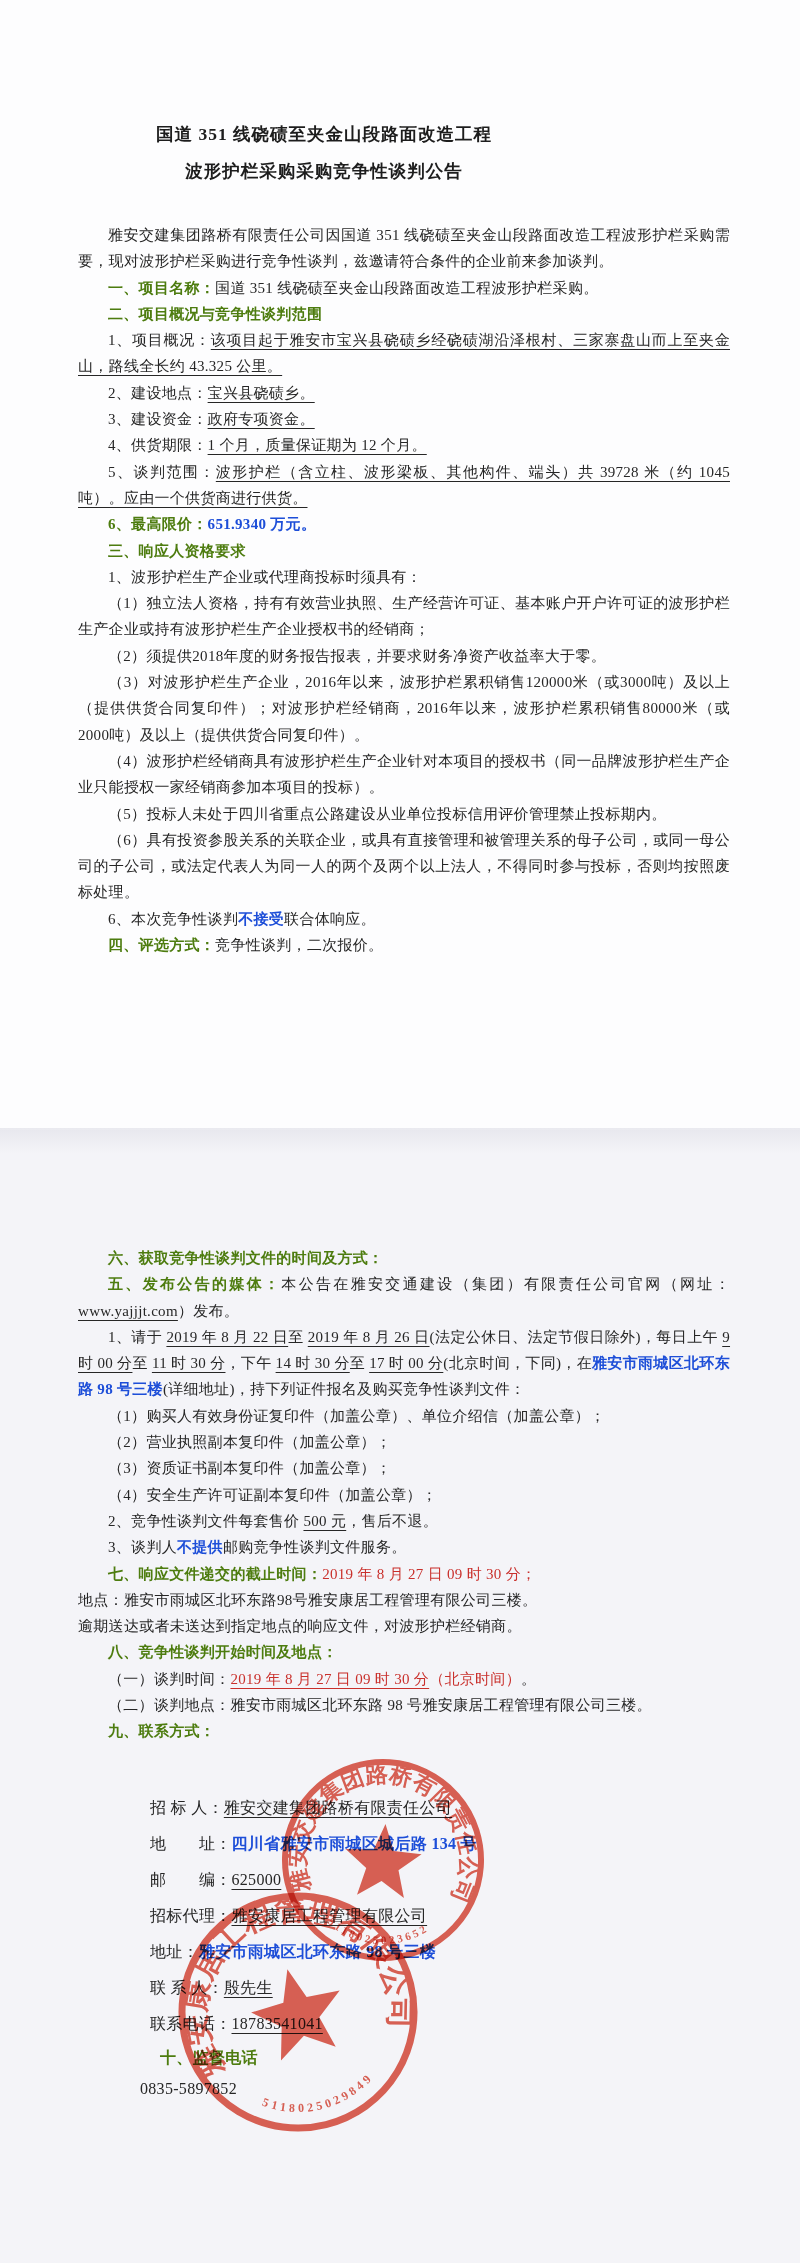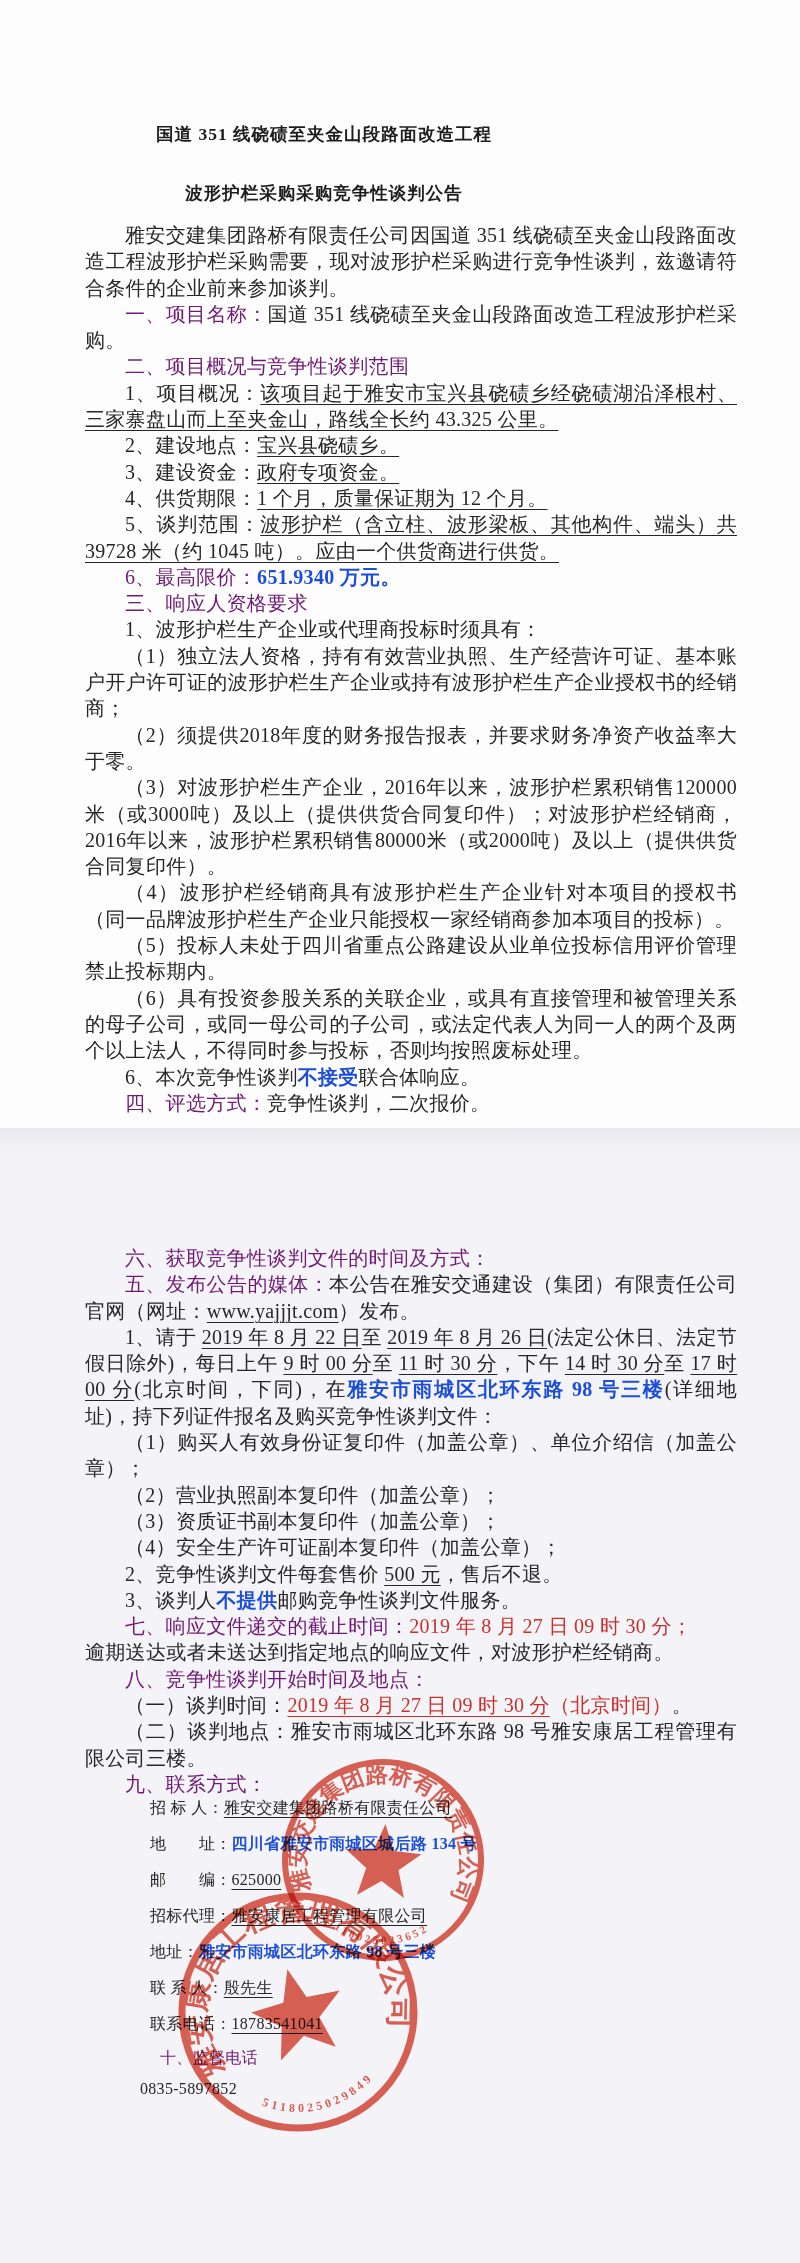--- a/index.html
+++ b/index.html
@@ -18,32 +18,32 @@
   .page{position:absolute;left:0;width:800px;}
   #page1{top:0;height:1130px;background:#fdfdfe;}
   #page2{top:1130px;height:1133px;background:#f4f4f8;}
   #page-seam{position:absolute;left:0;top:1128px;width:800px;height:26px;
     background:linear-gradient(#e3e3ea,rgba(244,244,248,0));opacity:.75;}
   .title{
     position:absolute;left:0;width:648px;text-align:center;
     font-weight:bold;font-size:17.5px;letter-spacing:1px;color:#1d1d1d;
   }
   #title1{top:122px;}
-  #title2{top:181px;}
+  #title2{top:159px;}
   .body-block{
-    position:absolute;left:85px;width:652px;
-    font-size:20px;line-height:26.3px;letter-spacing:.3px;
+    position:absolute;left:78px;width:652px;
+    font-size:15px;line-height:26.3px;letter-spacing:.3px;
     text-align:justify;
   }
   #body1{top:222px;}
   #body2{top:1245px;}
   .body-block p{margin:0;padding:0;}
   .body-block p.ind{text-indent:2em;}
   .n{font-weight:normal;text-align:center;}
-  .b{font-weight:normal;color:#701a75;}
+  .b{font-weight:bold;color:#4d7c0f;}
   .u{text-decoration:underline;text-underline-offset:4px;text-decoration-thickness:1px;}
   .bu{font-weight:bold;color:#1d4ed8;text-underline-offset:4px;text-decoration-thickness:1px;}
   .r{color:var(--red);}
   .ru{color:var(--red);text-decoration:underline;text-underline-offset:4px;text-decoration-thickness:1px;}
   #contacts{
     position:absolute;left:150px;top:1790px;width:560px;
     font-size:16px;line-height:36px;letter-spacing:.3px;
   }
   #contacts p{margin:0;}
   #footer{
@@ -95,20 +95,21 @@
     <p class="ind"><span class="b">六、获取竞争性谈判文件的时间及方式：</span></p>
     <p class="ind"><span class="b">五、发布公告的媒体：</span><span class="n">本公告在雅安交通建设（集团）有限责任公司官网（网址：</span><span class="u">www.yajjjt.com</span><span class="n">）发布。</span></p>
     <p class="ind"><span class="n">1、请于 </span><span class="u">2019 年 8 月 22 日</span><span class="n">至 </span><span class="u">2019 年 8 月 26 日</span><span class="n">(法定公休日、法定节假日除外)，每日上午 </span><span class="u">9 时 00 分</span><span class="n">至 </span><span class="u">11 时 30 分</span><span class="n">，下午 </span><span class="u">14 时 30 分</span><span class="n">至 </span><span class="u">17 时 00 分</span><span class="n">(北京时间，下同)，在</span><span class="bu">雅安市雨城区北环东路 98 号三楼</span><span class="n">(详细地址)，持下列证件报名及购买竞争性谈判文件：</span></p>
     <p class="ind"><span class="n">（1）购买人有效身份证复印件（加盖公章）、单位介绍信（加盖公章）；</span></p>
     <p class="ind"><span class="n">（2）营业执照副本复印件（加盖公章）；</span></p>
     <p class="ind"><span class="n">（3）资质证书副本复印件（加盖公章）；</span></p>
     <p class="ind"><span class="n">（4）安全生产许可证副本复印件（加盖公章）；</span></p>
     <p class="ind"><span class="n">2、竞争性谈判文件每套售价 </span><span class="u">500 元</span><span class="n">，售后不退。</span></p>
     <p class="ind"><span class="n">3、谈判人</span><span class="bu">不提供</span><span class="n">邮购竞争性谈判文件服务。</span></p>
     <p class="ind"><span class="b">七、响应文件递交的截止时间：</span><span class="r">2019 年 8 月 27 日 09 时 30 分；</span></p>
+    <p><span class="n">地点：雅安市雨城区北环东路98号雅安康居工程管理有限公司三楼。</span></p>
     <p><span class="n">逾期送达或者未送达到指定地点的响应文件，对波形护栏经销商。</span></p>
     <p class="ind"><span class="b">八、竞争性谈判开始时间及地点：</span></p>
     <p class="ind"><span class="n">（一）谈判时间：</span><span class="ru">2019 年 8 月 27 日 09 时 30 分</span><span class="r">（北京时间）</span><span class="n">。</span></p>
     <p class="ind"><span class="n">（二）谈判地点：雅安市雨城区北环东路 98 号雅安康居工程管理有限公司三楼。</span></p>
     <p class="ind"><span class="b">九、联系方式：</span></p>
   </div>
 
 <div id="contacts">
     <p><span class="n">招 标 人：</span><span class="u">雅安交建集团路桥有限责任公司</span></p>
     <p><span class="n">地　　址：</span><span class="bu">四川省雅安市雨城区城后路 134 号</span></p>

